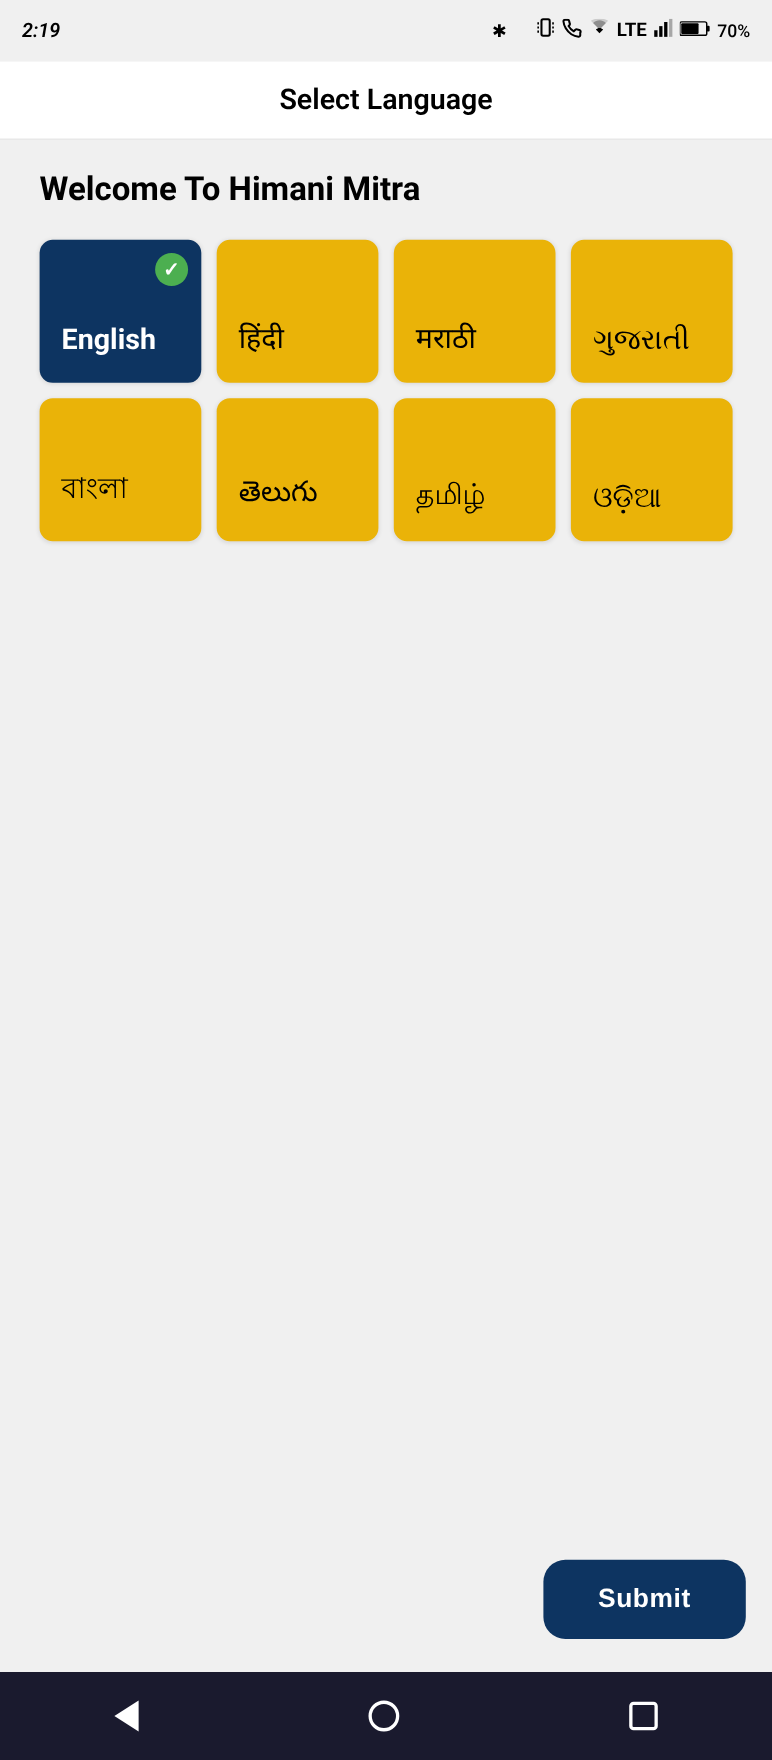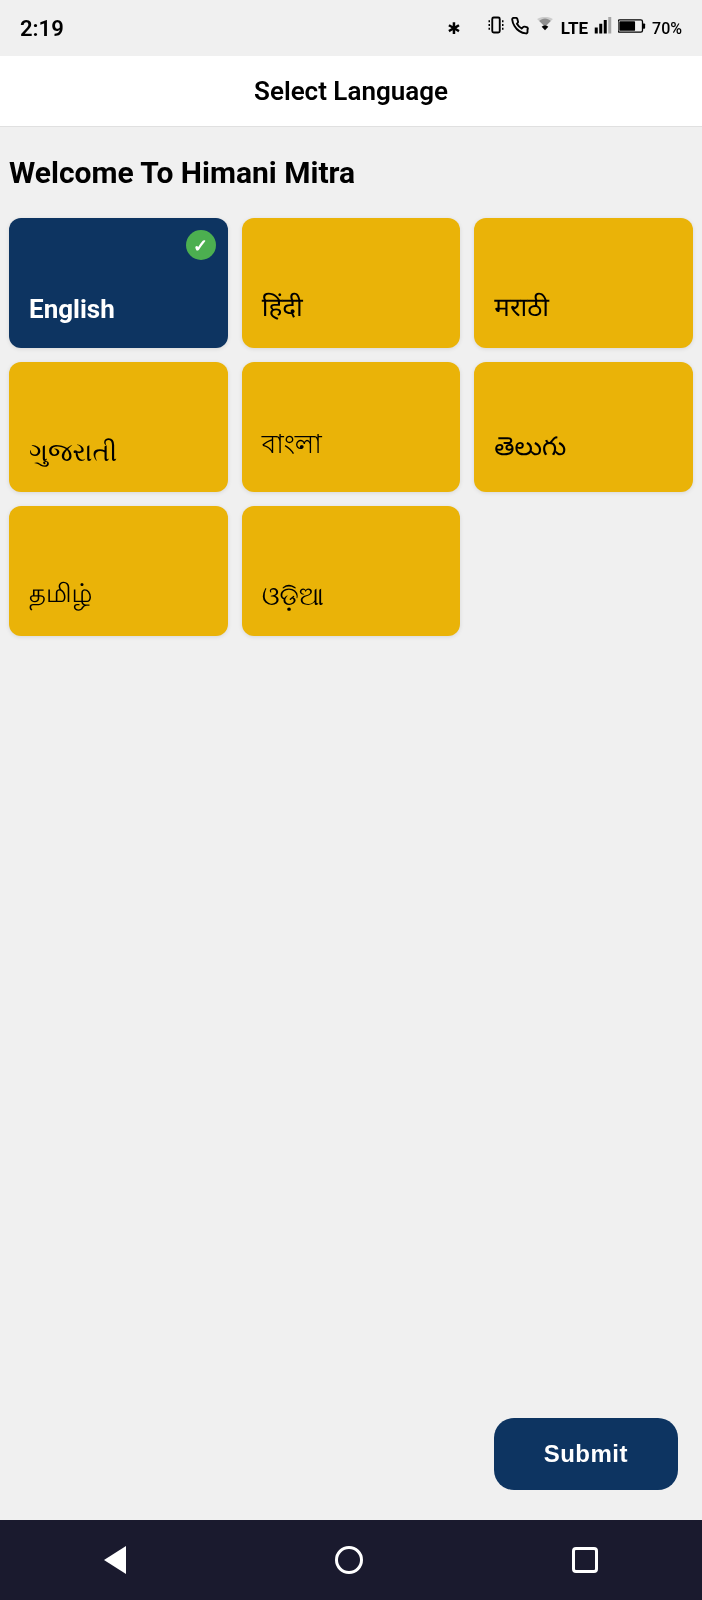--- a/index.html
+++ b/index.html
@@ -17,23 +17,24 @@
     
     .status-bar {
       background-color: #f0f0f0;
       height: 56px;
       display: flex;
       align-items: center;
       justify-content: space-between;
       padding: 0 20px;
     }
     .status-time {
-      font-size: 22px;
+      font-size: 18px;
       font-weight: 600;
       color: #000;
+      font-style: italic;
     }
     .status-icons {
       display: flex;
       align-items: center;
       gap: 6px;
     }
     .status-icons span {
       font-size: 16px;
       color: #000;
     }
@@ -52,34 +53,34 @@
     }
     .header-title {
       font-size: 26px;
       font-weight: 600;
       color: #000;
     }
 
     
     .main-content {
       flex: 1;
-      padding: 28px 9px;
+      padding: 28px 36px;
     }
 
     .welcome-text {
       font-size: 30px;
       font-weight: 700;
       color: #000;
       margin-bottom: 28px;
     }
 
     
     .language-grid {
       display: grid;
-      grid-template-columns: 1fr 1fr 1fr;
+      grid-template-columns: 1fr 1fr 1fr 1fr;
       gap: 14px;
     }
 
     .lang-card {
       background-color: #eab308;
       border-radius: 12px;
       padding: 24px 20px;
       min-height: 130px;
       display: flex;
       align-items: flex-end;

